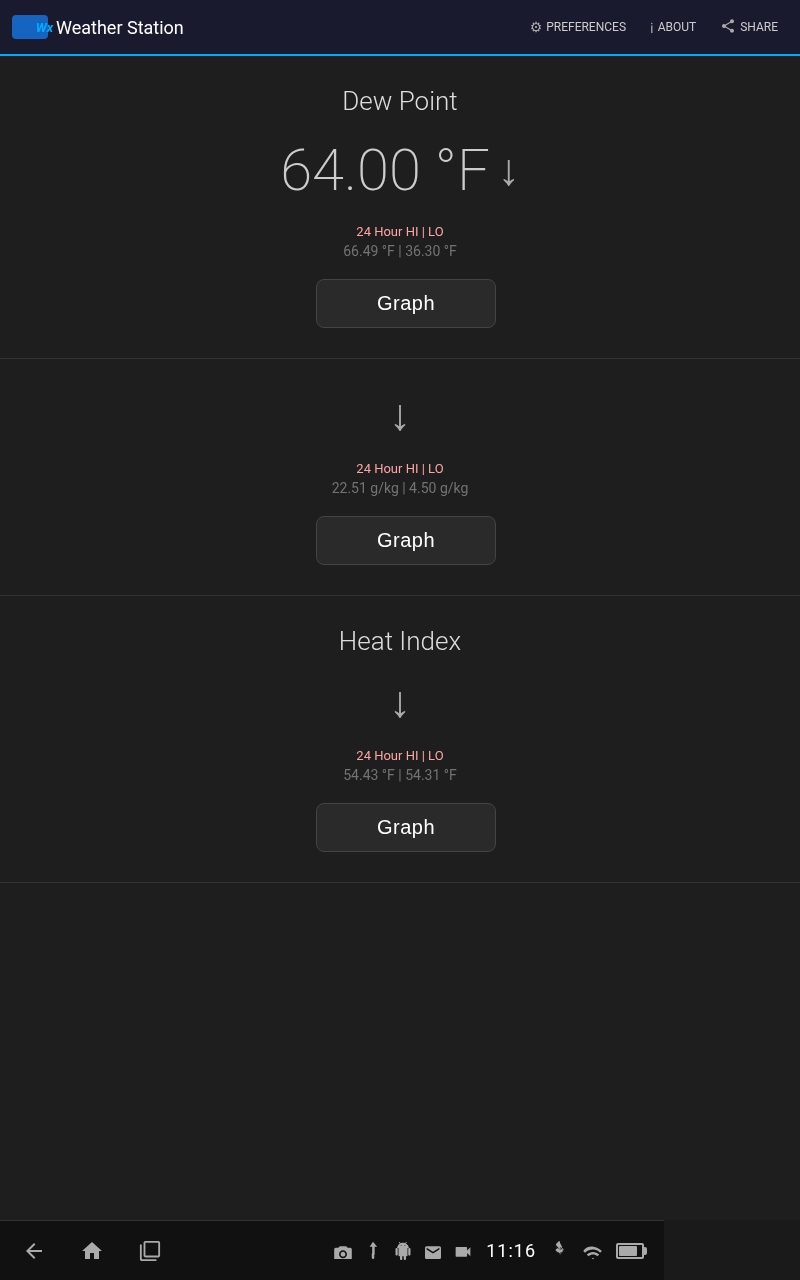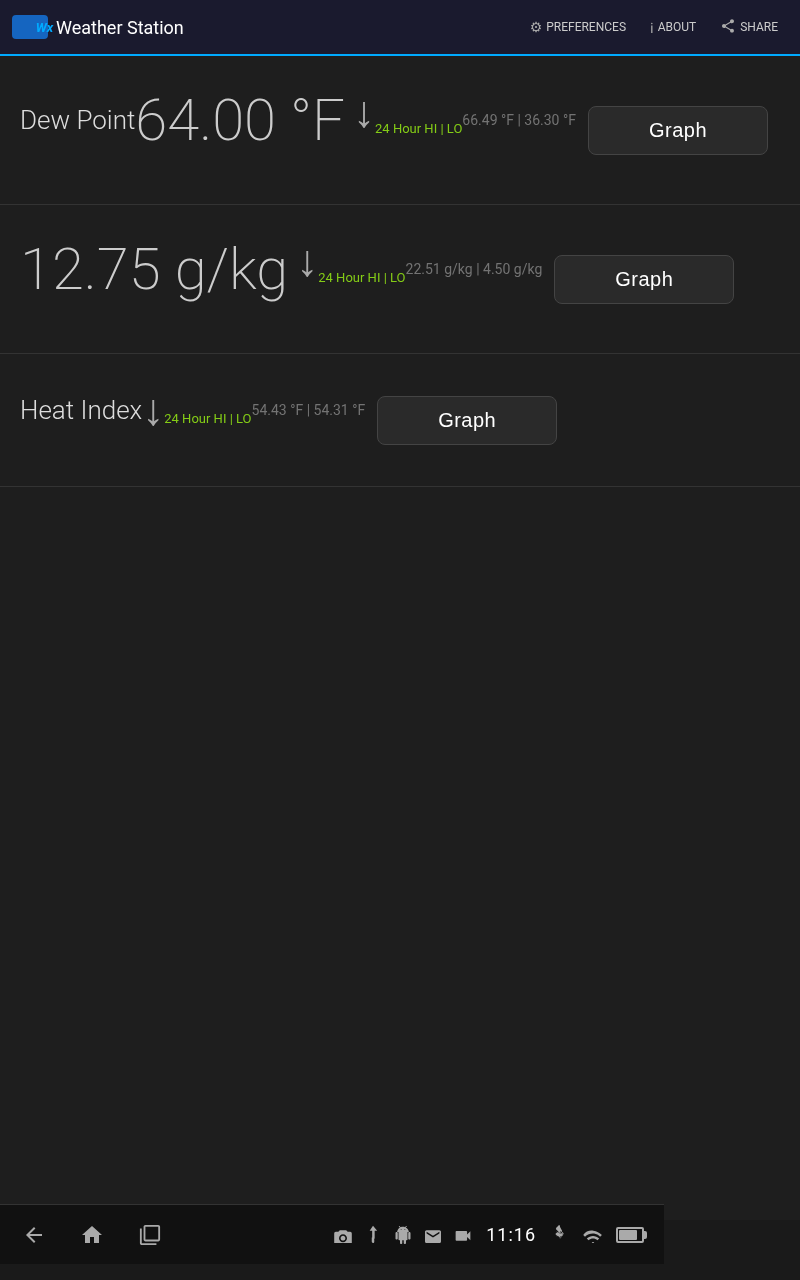--- a/index.html
+++ b/index.html
@@ -79,49 +79,51 @@
     #content {
       width: 800px;
       height: calc(1280px - 56px - 60px);
       overflow-y: auto;
       background: #1e1e1e;
     }
 
     
     .weather-section {
       display: flex;
+      flex-direction: column;
       align-items: center;
       padding: 30px 20px 30px;
       border-bottom: 1px solid #333333;
     }
 
     .section-title {
       font-size: 26px;
       font-weight: 300;
       color: #dddddd;
       margin-bottom: 20px;
     }
 
     .section-value {
       font-size: 58px;
       font-weight: 200;
       color: #cccccc;
       margin-bottom: 20px;
       display: flex;
+      align-items: center;
       gap: 8px;
     }
 
     .down-arrow {
       font-size: 44px;
       color: #aaaaaa;
     }
 
     .hi-lo-label {
       font-size: 13px;
-      color: #84cc16;
+      color: #fca5a5;
       margin-bottom: 4px;
     }
 
     .hi-lo-value {
       font-size: 14px;
       color: #737373;
       margin-bottom: 20px;
     }
 
     .graph-button {
@@ -133,21 +135,21 @@
       font-weight: 500;
       padding: 12px 60px;
       cursor: pointer;
       letter-spacing: 0.5px;
       margin-left: 12px;
     }
 
     
     #bottom-bar {
       position: absolute;
-      bottom: 16px;
+      bottom: 0;
       left: 0;
       width: 664px;
       height: 60px;
       background: #111111;
       display: flex;
       align-items: center;
       justify-content: space-between;
       padding: 0 20px;
       border-top: 1px solid #333333;
     }
@@ -266,21 +268,20 @@
       <span>64.00 °F</span>
       <span class="down-arrow">↓</span>
     </div>
     <div class="hi-lo-label">24 Hour HI | LO</div>
     <div class="hi-lo-value">66.49 °F | 36.30 °F</div>
     <button class="graph-button">Graph</button>
   </div>
 
   <div class="weather-section">
     <div class="section-value">
-      <span>12.75 g/kg</span>
       <span class="down-arrow">↓</span>
     </div>
     <div class="hi-lo-label">24 Hour HI | LO</div>
     <div class="hi-lo-value">22.51 g/kg | 4.50 g/kg</div>
     <button class="graph-button">Graph</button>
   </div>
 
   <div class="weather-section">
     <div class="section-title">Heat Index</div>
     <div class="section-value">

